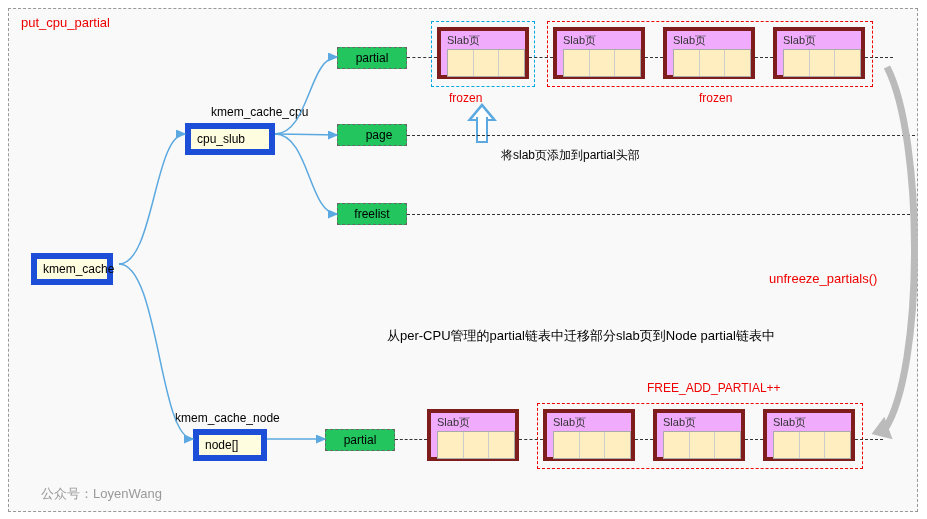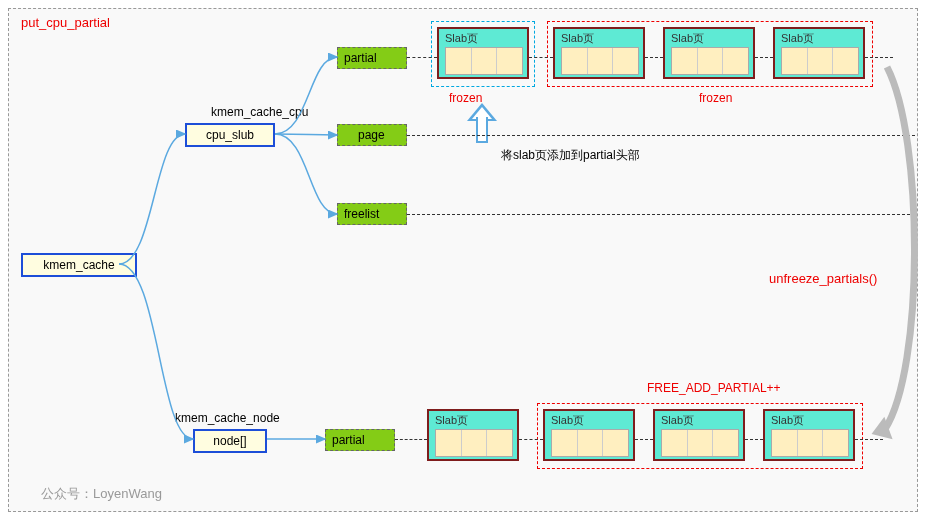--- a/index.html
+++ b/index.html
@@ -24,48 +24,49 @@
       font-size: 13px;
     }
     .watermark {
       position: absolute;
       color: #999;
       font-size: 13px;
       margin-left: 12px;
     }
     .box {
       position: absolute;
-      border: 2px solid #1d4ed8;
+      border: 6px solid #1d4ed8;
       background: #fffde0;
+      text-align: left;
+      padding: 3px 6px;
+      font-size: 12px;
+    }
+    .dashed-box {
+      position: absolute;
+      border: 1px dashed #666;
+      background: #22c55e;
       text-align: center;
       padding: 3px 6px;
       font-size: 12px;
     }
-    .dashed-box {
-      position: absolute;
-      border: 1px dashed #666;
-      background: #84cc16;
-      padding: 3px 6px;
-      font-size: 12px;
-    }
     .label {
       position: absolute;
       font-size: 12px;
       text-align: left;
     }
     .red-label {
       color: #e00;
       font-size: 12px;
     }
     .slab-page {
       position: absolute;
       width: 92px;
       height: 52px;
-      border: 2px solid #7f1d1d;
-      background: #5eead4;
+      border: 4px solid #7f1d1d;
+      background: #f0abfc;
     }
     .slab-page .slab-title {
       position: absolute;
       top: 2px; left: 6px;
       font-size: 11px;
       color: #333;
     }
     .slab-page .slab-body {
       position: absolute;
       left: 6px; top: 18px;
@@ -135,21 +136,21 @@
       transform: rotate(-20deg);
     }
   </style>
 </head>
 <body>
 
 <div class="outer-box">
   <div class="title" style="left:12px; top:6px;text-align:right;">put_cpu_partial</div>
   <div class="watermark" style="left:20px; bottom:8px;">公众号：LoyenWang</div>
 
-  <div class="box" style="left:12px; top:244px; width:116px;">kmem_cache</div>
+  <div class="box" style="left:22px; top:244px; width:82px;">kmem_cache</div>
 
   <div class="label" style="left:170px; top:96px;padding-left:32px;">kmem_cache_cpu</div>
   <div class="box" style="left:176px; top:114px; width:90px;">cpu_slub</div>
 
   <div class="label" style="left:166px; top:402px;">kmem_cache_node</div>
   <div class="box" style="left:184px; top:420px; width:74px;">node[]</div>
 
   <div class="dashed-box" style="left:328px; top:38px; width:70px;">partial</div>
   <div class="dashed-box" style="left:328px; top:115px; width:70px;padding-left:20px;">page</div>
   <div class="dashed-box" style="left:328px; top:194px; width:70px;">freelist</div>
@@ -233,20 +234,21 @@
         <div></div>
         <div></div>
         <div></div>
       </div>
   </div>
 
   <div class="red-frame" style="left:528px; top:394px; width:326px; height:66px;"></div>
   <div class="label red-label" style="left:638px; top:372px;">FREE_ADD_PARTIAL++</div>
 
   <div class="label red-label" style="left:760px; top:262px; font-size:13px;">unfreeze_partials()</div>
+  <div class="label" style="left:378px; top:318px; font-size:13px;">从per-CPU管理的partial链表中迁移部分slab页到Node partial链表中</div>
 
   <div class="hdash" style="left:398px; top:48px; width:30px;"></div>
   <div class="hdash" style="left:520px; top:48px; width:24px;"></div>
   <div class="hdash" style="left:636px; top:48px; width:18px;"></div>
   <div class="hdash" style="left:746px; top:48px; width:18px;"></div>
   <div class="hdash" style="left:856px; top:48px; width:28px;"></div>
 
   <div class="hdash" style="left:398px; top:126px; width:508px;"></div>
   <div class="hdash" style="left:398px; top:205px; width:508px;"></div>
 

